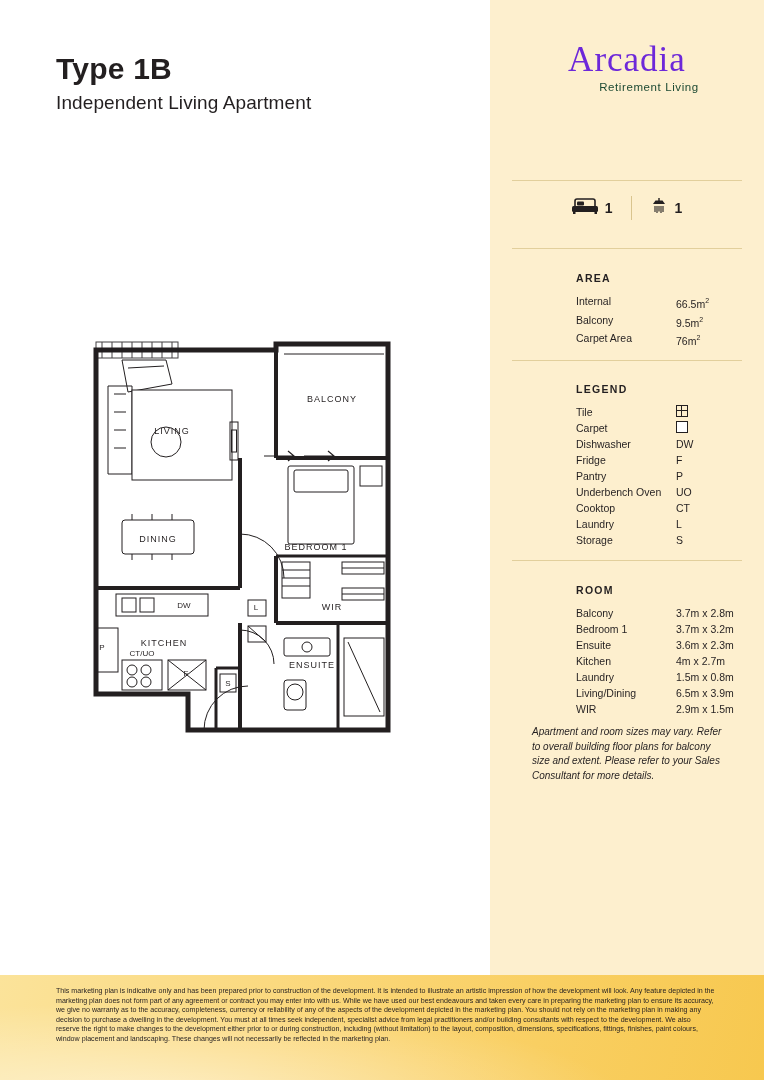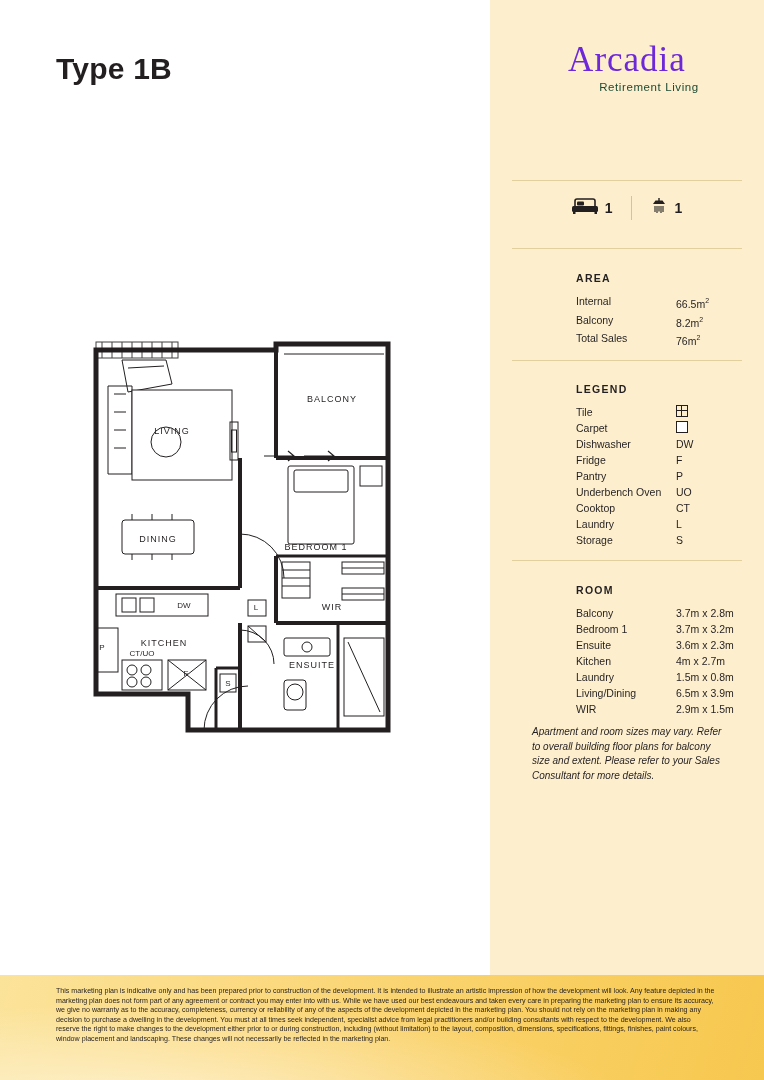--- a/index.html
+++ b/index.html
@@ -90,20 +90,21 @@
     font-size:7.1px;line-height:9.6px;color:#231f20;text-align:left;
   }
 </style>
 </head>
 <body>
 
 <div class="page">
 
   <div class="title">
     <div class="t1">Type 1B</div>
+    <div class="t2">Independent Living Apartment</div>
   </div>
 
   <div class="plan">
     <svg width="330" height="400" viewBox="0 0 330 400" xmlns="http://www.w3.org/2000/svg">
       <g fill="none" stroke="#231f20">
 
         <path d="M8 12 L188 12 L188 6 L300 6 L300 392 L100 392 L100 356 L8 356 Z" fill="#ffffff" stroke="#231f20" stroke-width="5"></path>
 
         <path d="M188 12 L188 120" stroke="#231f20" stroke-width="4"></path>
         <path d="M188 120 L300 120" stroke="#231f20" stroke-width="4"></path>
@@ -265,24 +266,24 @@
   </div>
 
   <div class="blk" style="top:272px;">
     <h3>AREA</h3>
     <div class="row">
       <span class="k">Internal</span>
       <span class="v"><span>66.5m</span><sup>2</sup></span>
     </div>
     <div class="row">
       <span class="k">Balcony</span>
-      <span class="v"><span>8.2m</span><sup>2</sup></span>
-    </div>
-    <div class="row">
-      <span class="k">Total Sales</span>
+      <span class="v"><span>9.5m</span><sup>2</sup></span>
+    </div>
+    <div class="row">
+      <span class="k">Carpet Area</span>
       <span class="v"><span>76m</span><sup>2</sup></span>
     </div>
   </div>
 
   <div class="blk" style="top:383px;">
     <h3>LEGEND</h3>
     <div class="row">
       <span class="k">Tile</span>
       <span class="v"><span class="legend-swatch tile"></span></span>
     </div>

